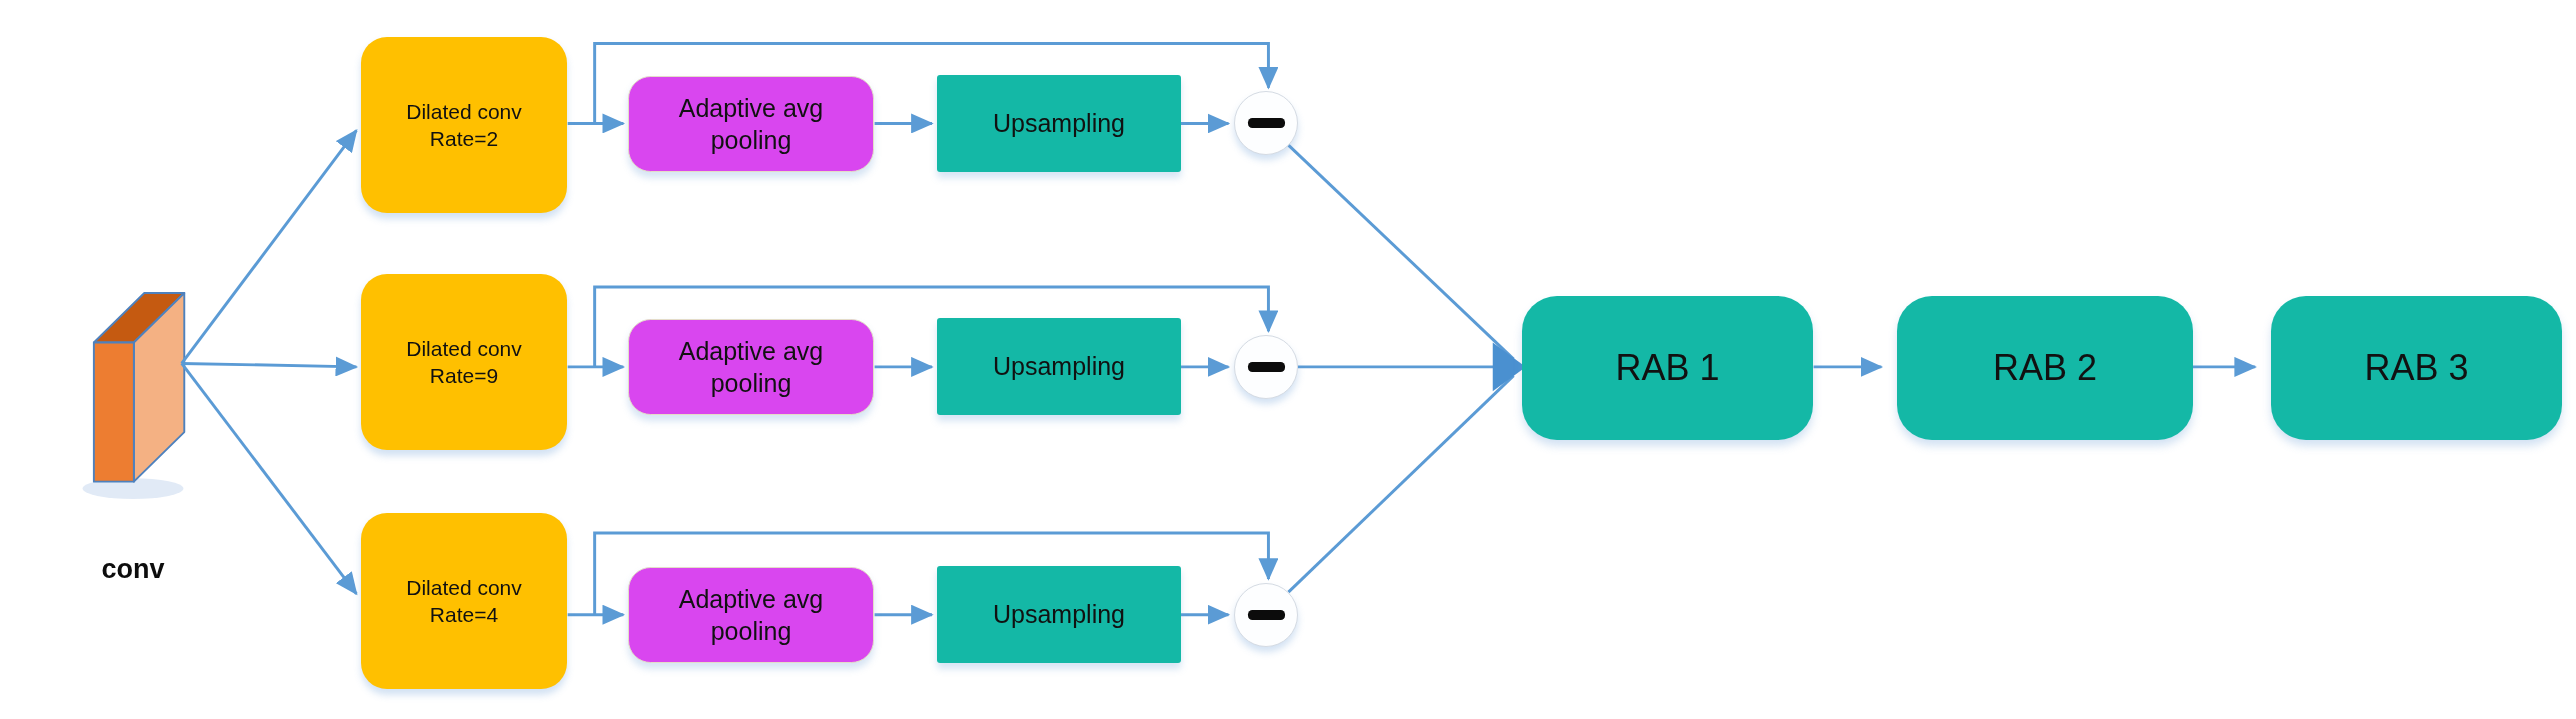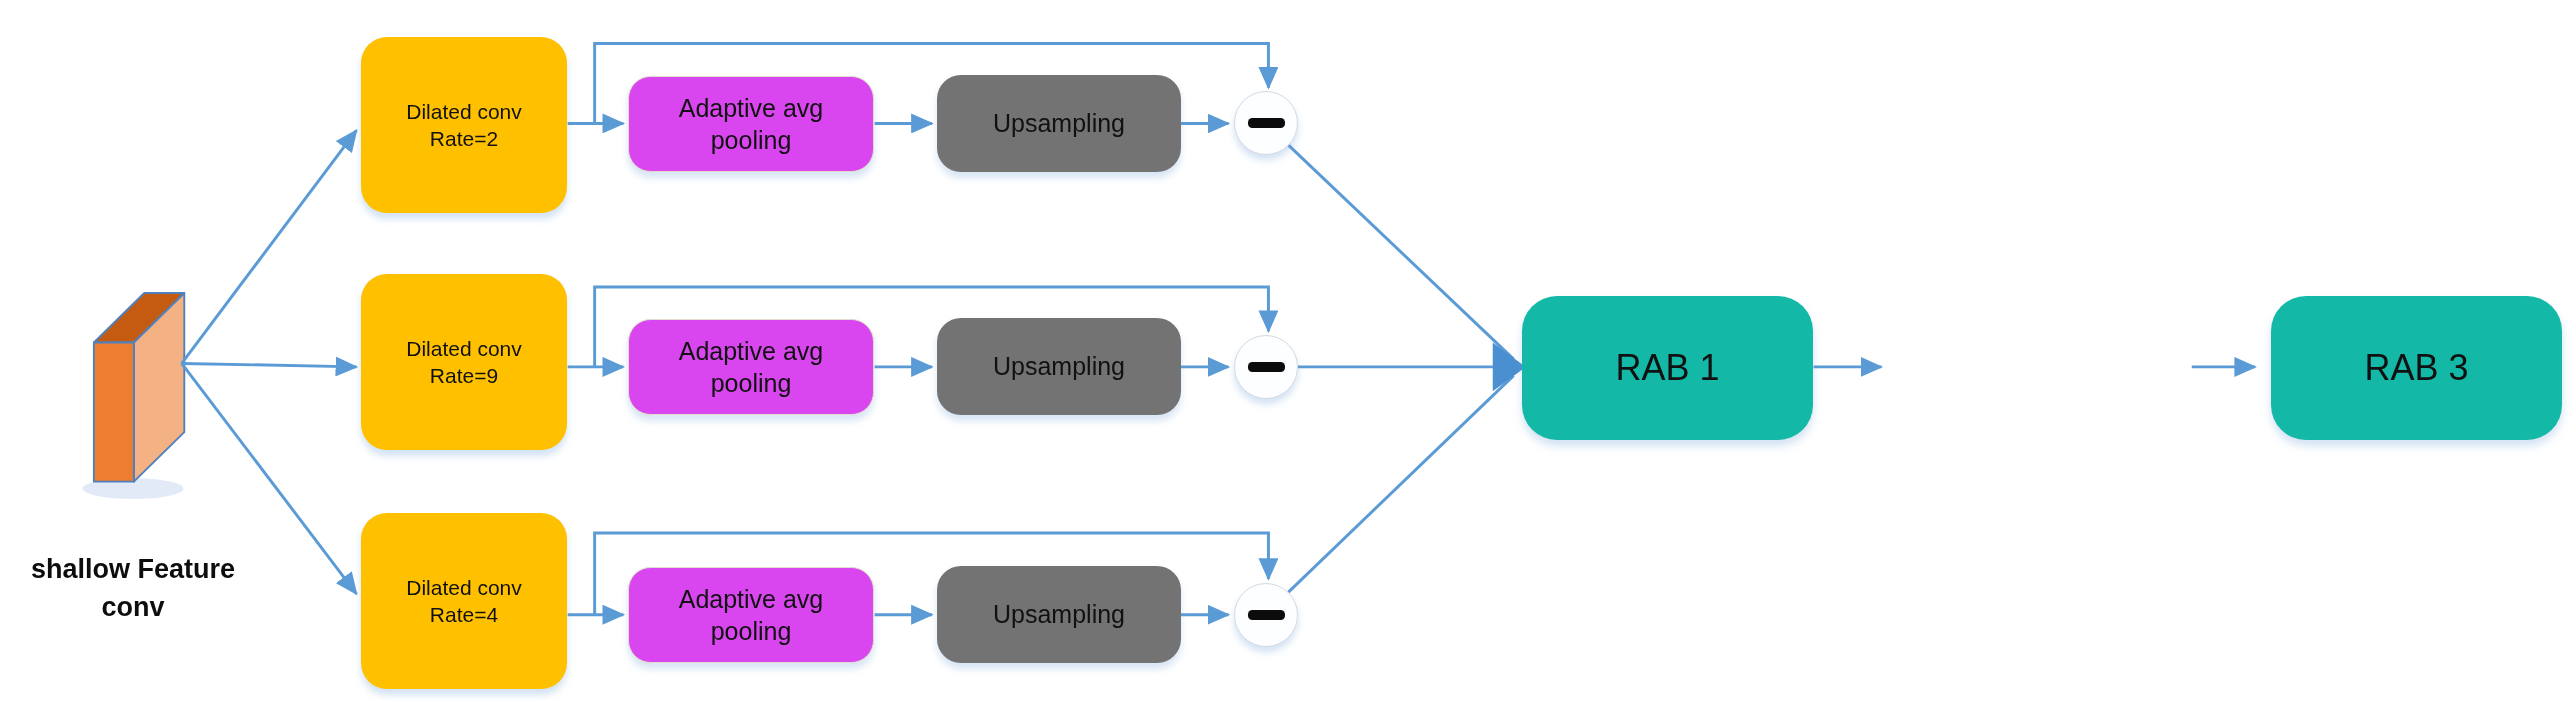--- a/index.html
+++ b/index.html
@@ -15,21 +15,21 @@
         font-size:21px;line-height:1.3;box-shadow:0 5.2px 7.8px rgba(110,160,215,0.30);}
   .conv.r0{top:37px}.conv.r1{top:274px}.conv.r2{top:513px}
 
   
   .pool{left:628px;width:246px;height:96px;background:#d946ef;border:1.7px solid #E4DCC8;
         border-radius:22.6px;font-size:25px;line-height:1.3;
         box-shadow:0 5.2px 7.8px rgba(110,160,215,0.28);}
   .pool.r0{top:76px}.pool.r1{top:319px}.pool.r2{top:567px}
 
   
-  .up{left:937px;width:244px;height:97px;background:#737373;border-radius:24px;
+  .up{left:937px;width:244px;height:97px;background:#14b8a6;border-radius:3px;
       font-size:25px;box-shadow:0 5.2px 7.8px rgba(110,160,215,0.28);}
   .up.r0{top:75px}.up.r1{top:318px}.up.r2{top:566px}
 
   
   .minus{left:1234px;width:64px;height:64px;background:#FDFEFF;border:1.7px solid #D5DBE3;
          border-radius:50%;box-shadow:0 5.2px 7px rgba(110,160,215,0.30);}
   .minus.r0{top:91px}.minus.r1{top:335px}.minus.r2{top:583px}
   .minus .bar{width:37px;height:10.4px;background:#0c0c0c;border-radius:4.3px;}
 
   
@@ -94,21 +94,20 @@
 
     <polygon points="1716,394 1754,422 1716,450" fill="#4A90D0"></polygon>
 
     <g stroke="#5B9BD5" stroke-width="3.4" fill="none">
       <line x1="2085" y1="422" x2="2163" y2="422" marker-end="url(#arw)"></line>
       <line x1="2520" y1="422" x2="2593" y2="422" marker-end="url(#arw)"></line>
     </g>
   </svg>
 
   <div class="src-label">
-    <span>shallow Feature</span>
     <span>conv</span>
   </div>
 
   <div class="node conv r0">
     <div>
       <div>Dilated conv</div>
       <div>Rate=2</div>
     </div>
   </div>
   <div class="node pool r0">
@@ -158,18 +157,21 @@
   <div class="node up r2">
     <span>Upsampling</span>
   </div>
   <div class="node minus r2">
     <span class="bar"></span>
   </div>
 
   <div class="node rab b1">
     <span>RAB 1</span>
   </div>
+  <div class="node rab b2">
+    <span>RAB 2</span>
+  </div>
   <div class="node rab b3">
     <span>RAB 3</span>
   </div>
 
 </div>
 
 
 </body></html>

